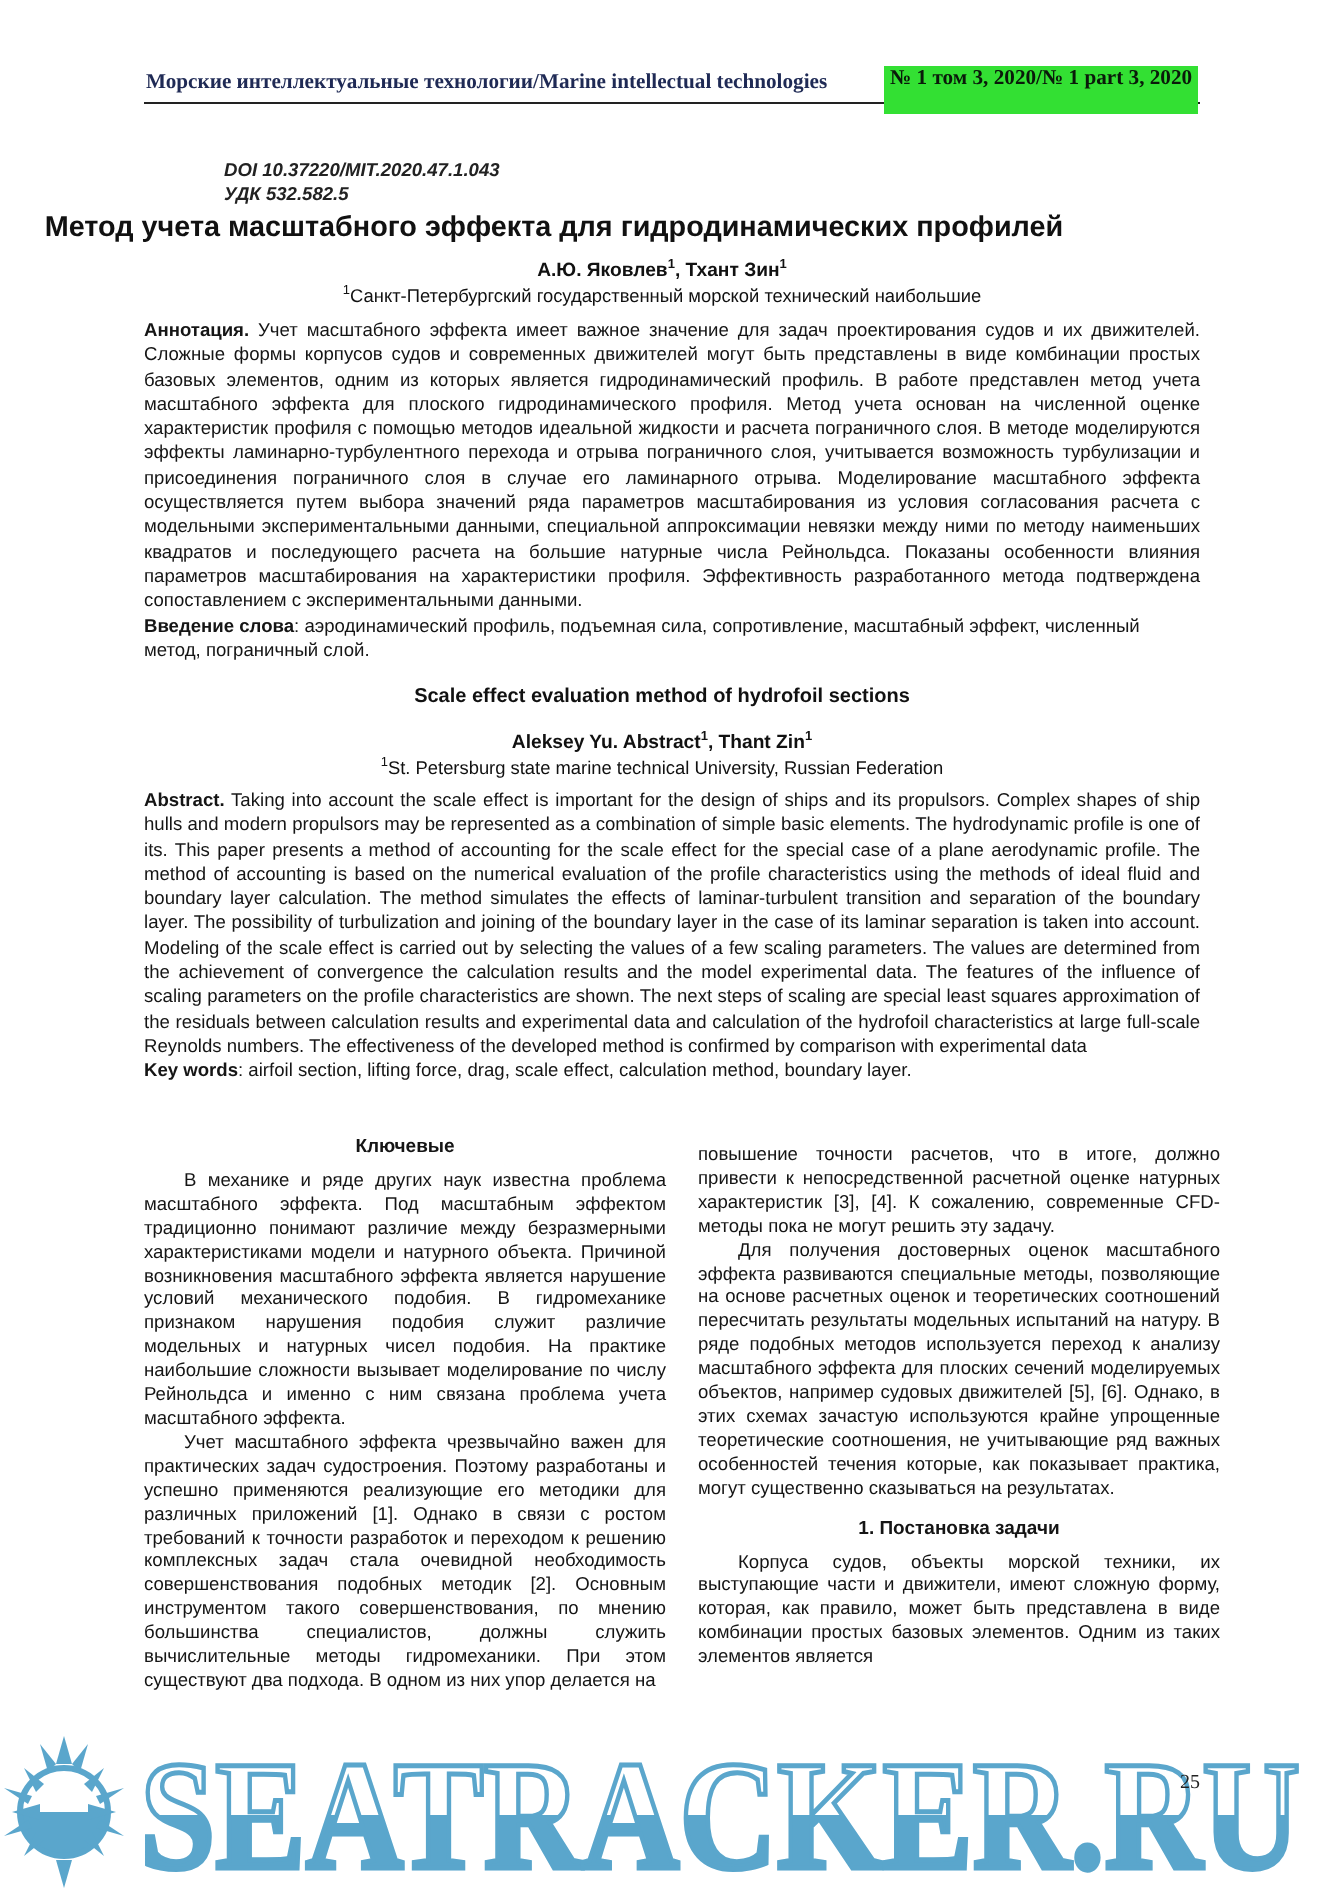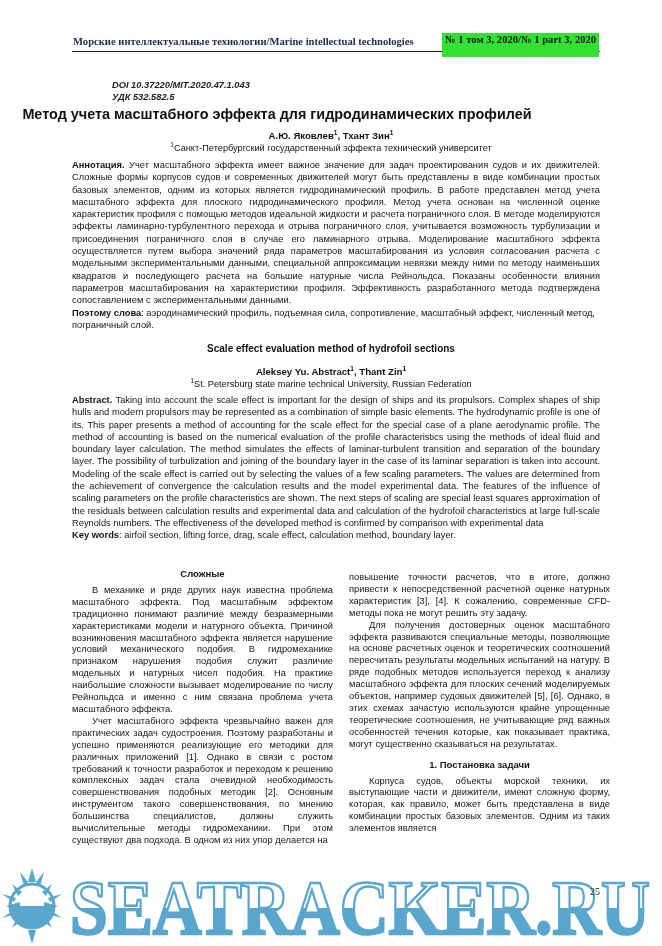--- a/index.html
+++ b/index.html
@@ -52,38 +52,38 @@
   <span class="issue">№ 1 том 3, 2020/№ 1 part 3, 2020</span>
 </div>
 
 <div class="meta">
   <div>DOI 10.37220/MIT.2020.47.1.043</div>
   <div>УДК 532.582.5</div>
 </div>
 
 <div class="title-ru">Метод учета масштабного эффекта для гидродинамических профилей</div>
 <div class="authors-ru"><span>А.Ю. Яковлев</span><sup>1</sup><span>, Тхант Зин</span><sup>1</sup></div>
-<div class="affil-ru"><sup>1</sup><span>Санкт-Петербургский государственный эффекта технический университет</span></div>
+<div class="affil-ru"><sup>1</sup><span>Санкт-Петербургский государственный морской технический наибольшие</span></div>
 
 <div class="abstract ru-abs">
   <div><b>Аннотация.</b><span> Учет масштабного эффекта имеет важное значение для задач проектирования судов и их движителей. Сложные формы корпусов судов и современных движителей могут быть представлены в виде комбинации простых базовых элементов, одним из которых является гидродинамический профиль. В работе представлен метод учета масштабного эффекта для плоского гидродинамического профиля. Метод учета основан на численной оценке характеристик профиля с помощью методов идеальной жидкости и расчета пограничного слоя. В методе моделируются эффекты ламинарно-турбулентного перехода и отрыва пограничного слоя, учитывается возможность турбулизации и присоединения пограничного слоя в случае его ламинарного отрыва. Моделирование масштабного эффекта осуществляется путем выбора значений ряда параметров масштабирования из условия согласования расчета с модельными экспериментальными данными, специальной аппроксимации невязки между ними по методу наименьших квадратов и последующего расчета на большие натурные числа Рейнольдса. Показаны особенности влияния параметров масштабирования на характеристики профиля. Эффективность разработанного метода подтверждена сопоставлением с экспериментальными данными.</span></div>
-  <div style="text-align:left"><b>Поэтому слова</b><span>: аэродинамический профиль, подъемная сила, сопротивление, масштабный эффект, численный метод, пограничный слой.</span></div>
+  <div style="text-align:left"><b>Введение слова</b><span>: аэродинамический профиль, подъемная сила, сопротивление, масштабный эффект, численный метод, пограничный слой.</span></div>
 </div>
 
 <div class="title-en">Scale effect evaluation method of hydrofoil sections</div>
 <div class="authors-en"><span>Aleksey Yu. Abstract</span><sup>1</sup><span>, Thant Zin</span><sup>1</sup></div>
 <div class="affil-en"><sup>1</sup><span>St. Petersburg state marine technical University, Russian Federation</span></div>
 
 <div class="abstract en-abs">
   <div><b>Abstract.</b><span> Taking into account the scale effect is important for the design of ships and its propulsors. Complex shapes of ship hulls and modern propulsors may be represented as a combination of simple basic elements. The hydrodynamic profile is one of its. This paper presents a method of accounting for the scale effect for the special case of a plane aerodynamic profile. The method of accounting is based on the numerical evaluation of the profile characteristics using the methods of ideal fluid and boundary layer calculation. The method simulates the effects of laminar-turbulent transition and separation of the boundary layer. The possibility of turbulization and joining of the boundary layer in the case of its laminar separation is taken into account. Modeling of the scale effect is carried out by selecting the values of a few scaling parameters. The values are determined from the achievement of convergence the calculation results and the model experimental data. The features of the influence of scaling parameters on the profile characteristics are shown. The next steps of scaling are special least squares approximation of the residuals between calculation results and experimental data and calculation of the hydrofoil characteristics at large full-scale Reynolds numbers. The effectiveness of the developed method is confirmed by comparison with experimental data</span></div>
   <div style="text-align:left"><b>Key words</b><span>: airfoil section, lifting force, drag, scale effect, calculation method, boundary layer.</span></div>
 </div>
 
 <div class="col left">
-  <h3>Сложные</h3>
+  <h3>Ключевые</h3>
   <p>В механике и ряде других наук известна проблема масштабного эффекта. Под масштабным эффектом традиционно понимают различие между безразмерными характеристиками модели и натурного объекта. Причиной возникновения масштабного эффекта является нарушение условий механического подобия. В гидромеханике признаком нарушения подобия служит различие модельных и натурных чисел подобия. На практике наибольшие сложности вызывает моделирование по числу Рейнольдса и именно с ним связана проблема учета масштабного эффекта.</p>
   <p>Учет масштабного эффекта чрезвычайно важен для практических задач судостроения. Поэтому разработаны и успешно применяются реализующие его методики для различных приложений [1]. Однако в связи с ростом требований к точности разработок и переходом к решению комплексных задач стала очевидной необходимость совершенствования подобных методик [2]. Основным инструментом такого совершенствования, по мнению большинства специалистов, должны служить вычислительные методы гидромеханики. При этом существуют два подхода. В одном из них упор делается на</p>
 </div>
 
 <div class="col right">
   <p class="noindent">повышение точности расчетов, что в итоге, должно привести к непосредственной расчетной оценке натурных характеристик [3], [4]. К сожалению, современные CFD-методы пока не могут решить эту задачу.</p>
   <p>Для получения достоверных оценок масштабного эффекта развиваются специальные методы, позволяющие на основе расчетных оценок и теоретических соотношений пересчитать результаты модельных испытаний на натуру. В ряде подобных методов используется переход к анализу масштабного эффекта для плоских сечений моделируемых объектов, например судовых движителей [5], [6]. Однако, в этих схемах зачастую используются крайне упрощенные теоретические соотношения, не учитывающие ряд важных особенностей течения которые, как показывает практика, могут существенно сказываться на результатах.</p>
   <h3 class="sec">1.  Постановка задачи</h3>
   <p>Корпуса судов, объекты морской техники, их выступающие части и движители, имеют сложную форму, которая, как правило, может быть представлена в виде комбинации простых базовых элементов. Одним из таких элементов является</p>
 </div>

